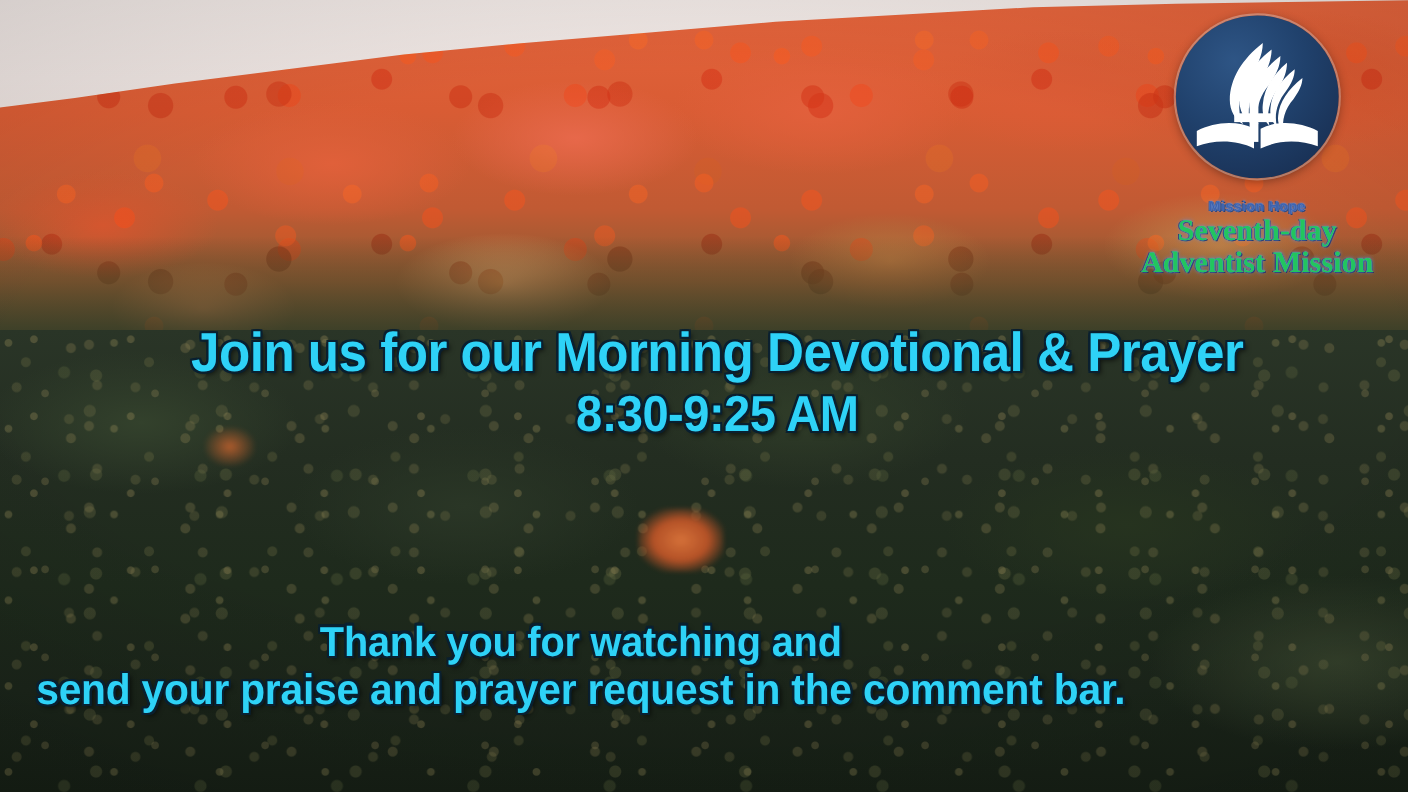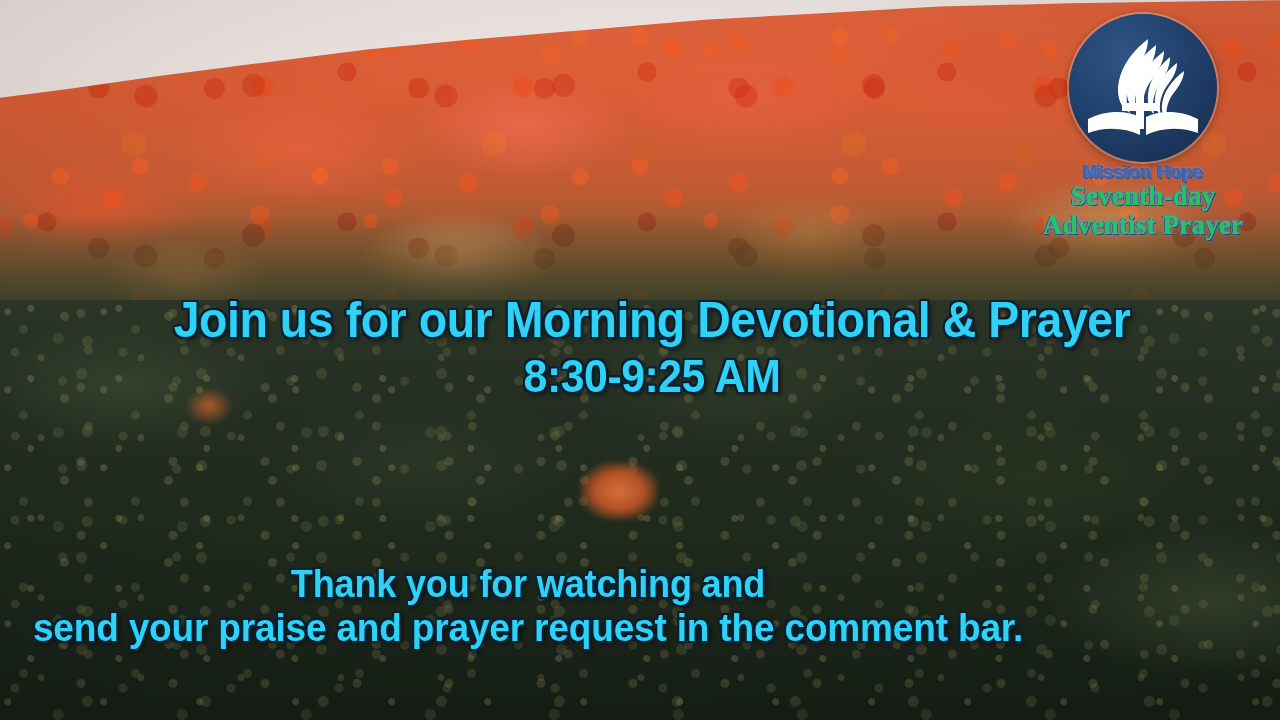--- a/index.html
+++ b/index.html
@@ -181,24 +181,24 @@
     background: radial-gradient(circle at 36% 28%, #2e5585 0%, #20416c 45%, #16294a 100%);
     box-shadow: 0 0 0 2px rgba(255,255,255,.30), 0 2px 10px rgba(0,0,0,.45);
     display: flex;
     align-items: center;
     justify-content: center;
     overflow: hidden;
   }
   .logo-circle svg { display: block; }
 
   .logo-line1 {
-    margin-top: 1px;
+    margin-top: 19px;
     font-family: "Liberation Sans", sans-serif;
     font-weight: bold;
-    font-size: 18px;
+    font-size: 13px;
     letter-spacing: .3px;
     color: #3f63ae;
     text-shadow:
        0 0 1px #7fa6e8, 0 0 3px #6f97df,
        1px 1px 0 #1b2f5e, -1px 0 0 #1b2f5e;
     line-height: 1.05;
   }
   .logo-line2, .logo-line3 {
     font-family: "Liberation Serif", serif;
     font-weight: bold;
@@ -300,21 +300,21 @@
         <path d="M78 22 C 58 38, 48 54, 49 72 C 50 80, 54 86, 59 89 C 55 78, 58 64, 67 52 C 73 44, 78 32, 78 22 Z" fill="#ffffff"></path>
         <path d="M86 28 C 66 44, 57 58, 58 74 C 59 82, 62 87, 66 90 C 63 80, 66 66, 75 55 C 81 47, 86 38, 86 28 Z" fill="#ffffff"></path>
 
         <path d="M99 40 C 86 50, 78 62, 77 75 C 76 83, 79 89, 83 92 C 80 82, 83 70, 91 60 C 96 53, 99 47, 99 40 Z" fill="#ffffff"></path>
         <path d="M106 48 C 93 58, 85 70, 84 82 C 83 89, 86 94, 89 96 C 87 87, 90 76, 98 67 C 103 60, 106 54, 106 48 Z" fill="#ffffff"></path>
         <path d="M92 34 C 79 45, 71 58, 70 72 C 69 81, 72 88, 76 91 C 73 81, 76 68, 84 57 C 89 50, 92 42, 92 34 Z" fill="#ffffff"></path>
       </svg>
     </div>
     <div class="logo-line1">Mission Hope</div>
     <div class="logo-line2">Seventh-day</div>
-    <div class="logo-line3">Adventist Prayer</div>
+    <div class="logo-line3">Adventist Mission</div>
   </div>
 
   <div class="headline-block">
     <div class="headline">Join us for our Morning Devotional &amp; Prayer</div>
     <div class="headline line2">8:30-9:25 AM</div>
   </div>
 
   <div class="footer-block">
     <div class="footer-line">Thank you for watching and</div>
     <div class="footer-line wide">send your praise and prayer request in the comment bar.</div>

